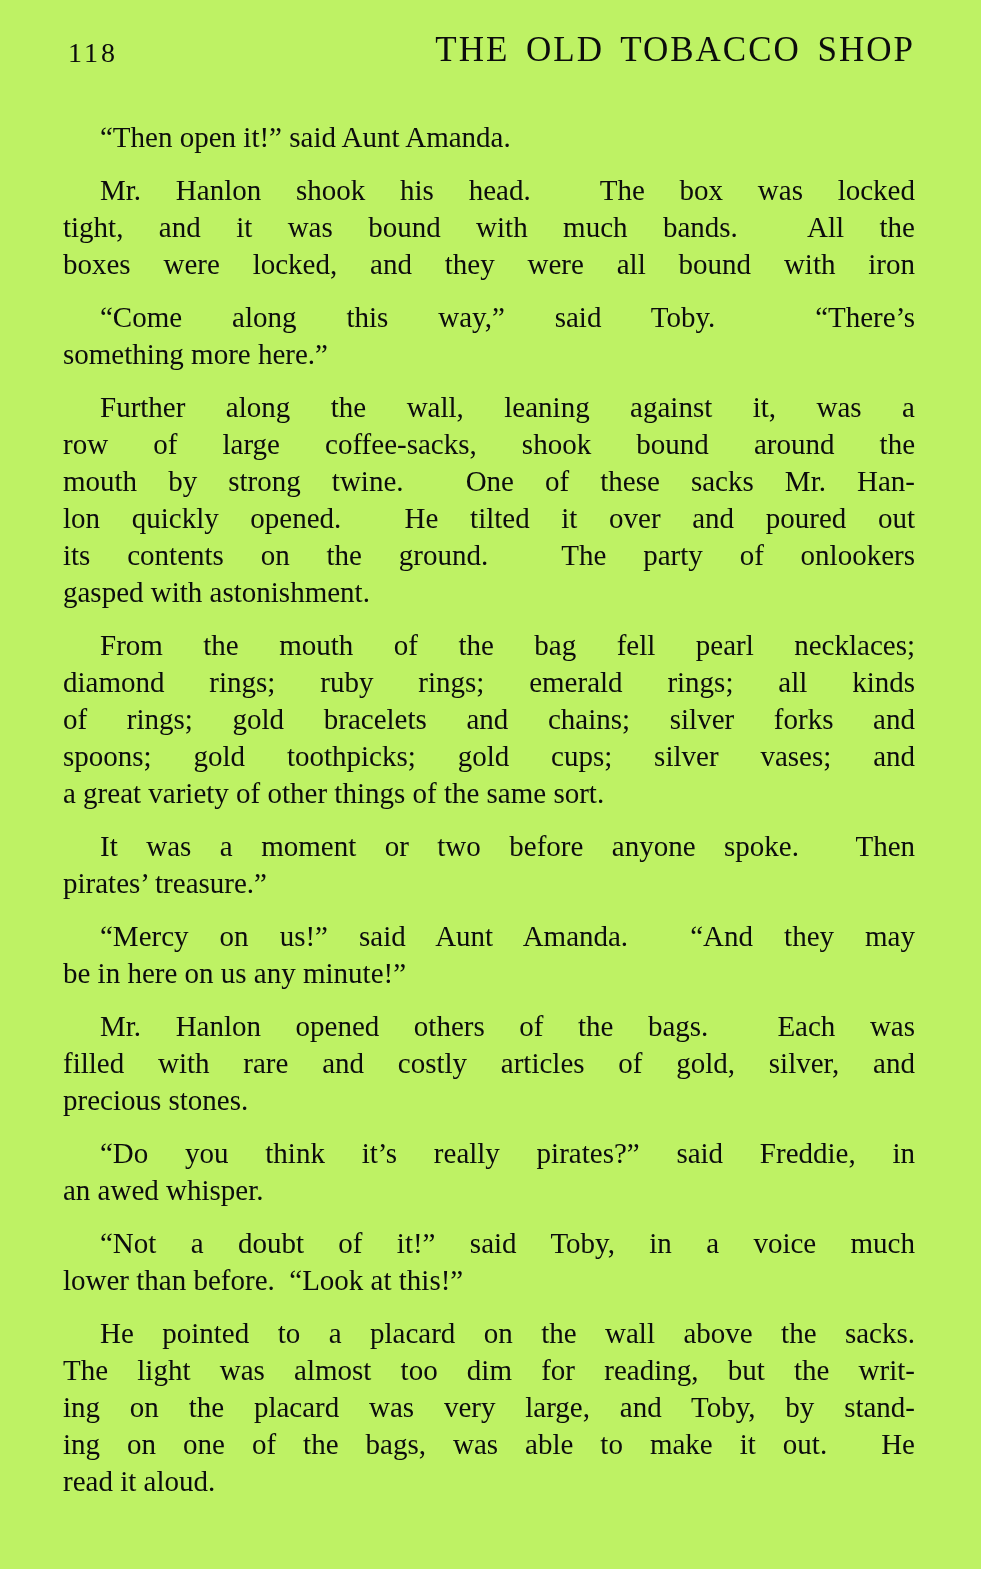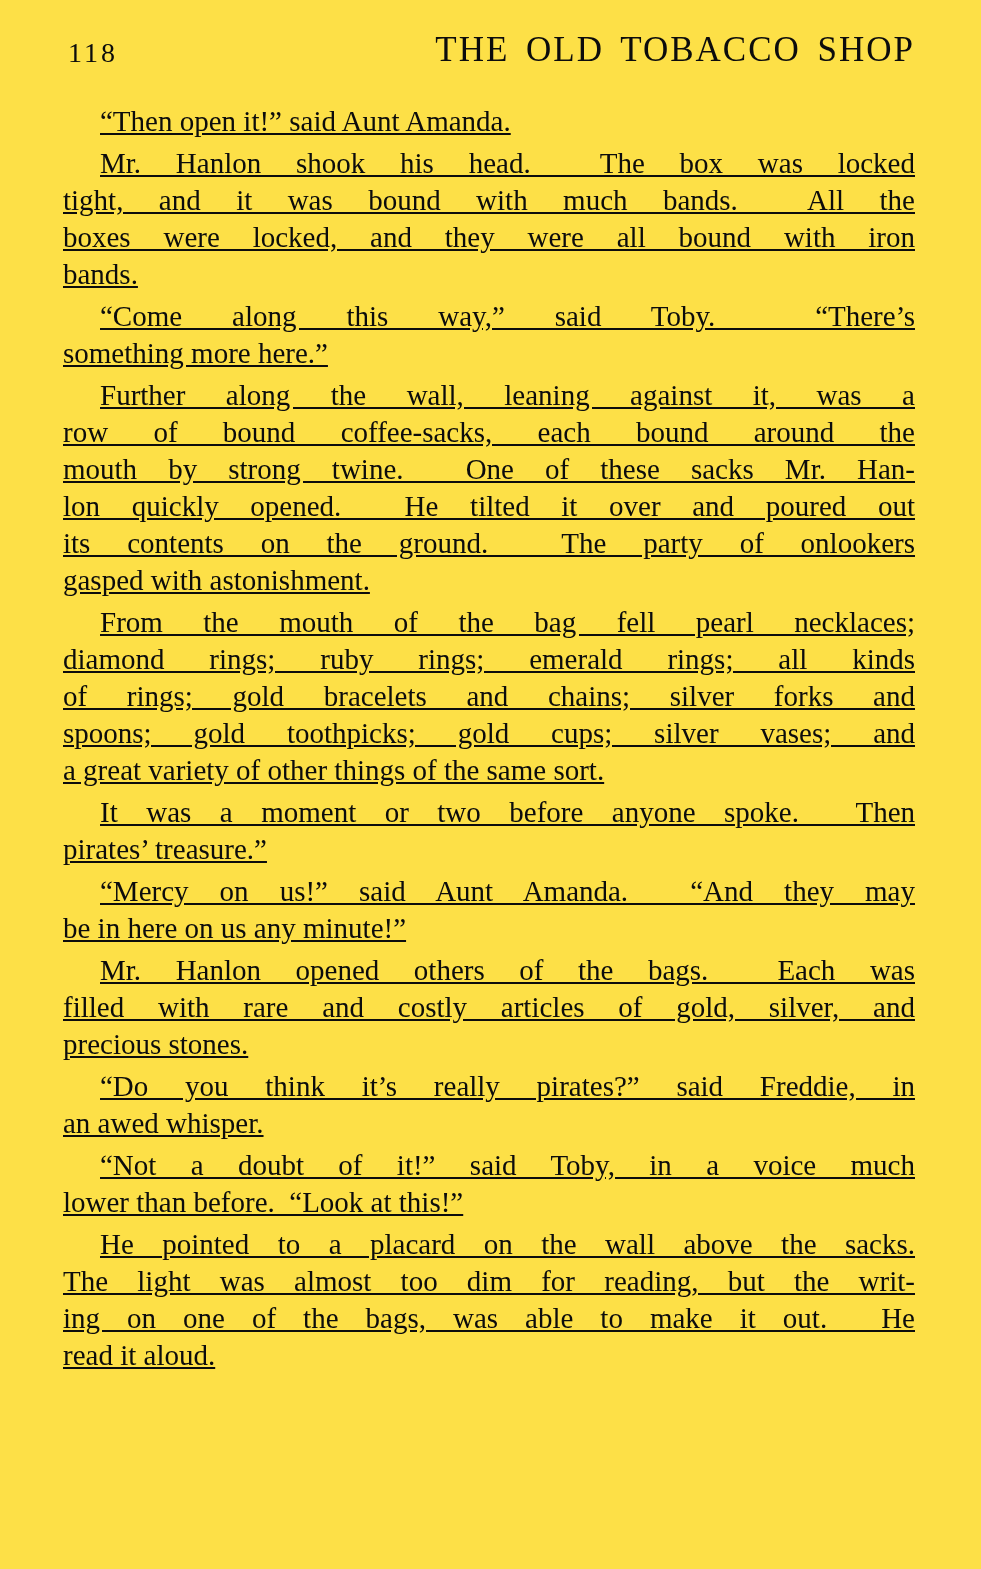--- a/index.html
+++ b/index.html
@@ -4,21 +4,21 @@
 <style>
   html, body {
     margin: 0;
     padding: 0;
     background: #ffffff;
   }
   .page {
     position: relative;
     width: 981px;
     height: 1569px;
-    background: #fde047;
+    background: #bef264;
     color: #0c0c0c;
     font-family: "Liberation Serif", serif;
     overflow: hidden;
   }
   .running-head {
     position: absolute;
     top: 30px;
     left: 63px;
     right: 66px;
     height: 44px;
@@ -40,22 +40,21 @@
   }
   .body-text {
     position: absolute;
     top: 103px;
     left: 63px;
     width: 852px;
     font-size: 29px;
     line-height: 37px;
   }
   .para {
-    margin: 0 0 5px 0;
-    text-decoration: underline;
+    margin: 16px 0 5px 0;
   }
   .line {
     white-space: pre-wrap;
     text-align: left;
   }
   .line.jl {
     text-align: justify;
     text-align-last: justify;
   }
   .line.first {
@@ -72,29 +71,28 @@
   </div>
 
   <div class="body-text">
       <div class="para">
         <div class="line first">“Then open it!” said Aunt Amanda.</div>
       </div>
       <div class="para">
         <div class="line first jl">Mr. Hanlon shook his head.  The box was locked</div>
         <div class="line jl">tight, and it was bound with much bands.  All the</div>
         <div class="line jl">boxes were locked, and they were all bound with iron</div>
-        <div class="line">bands.</div>
       </div>
       <div class="para">
         <div class="line first jl">“Come along this way,” said Toby.  “There’s</div>
         <div class="line">something more here.”</div>
       </div>
       <div class="para">
         <div class="line first jl">Further along the wall, leaning against it, was a</div>
-        <div class="line jl">row of bound coffee-sacks, each bound around the</div>
+        <div class="line jl">row of large coffee-sacks, shook bound around the</div>
         <div class="line jl">mouth by strong twine.  One of these sacks Mr. Han-</div>
         <div class="line jl">lon quickly opened.  He tilted it over and poured out</div>
         <div class="line jl">its contents on the ground.  The party of onlookers</div>
         <div class="line">gasped with astonishment.</div>
       </div>
       <div class="para">
         <div class="line first jl">From the mouth of the bag fell pearl necklaces;</div>
         <div class="line jl">diamond rings; ruby rings; emerald rings; all kinds</div>
         <div class="line jl">of rings; gold bracelets and chains; silver forks and</div>
         <div class="line jl">spoons; gold toothpicks; gold cups; silver vases; and</div>
@@ -117,17 +115,18 @@
         <div class="line first jl">“Do you think it’s really pirates?” said Freddie, in</div>
         <div class="line">an awed whisper.</div>
       </div>
       <div class="para">
         <div class="line first jl">“Not a doubt of it!” said Toby, in a voice much</div>
         <div class="line">lower than before.  “Look at this!”</div>
       </div>
       <div class="para">
         <div class="line first jl">He pointed to a placard on the wall above the sacks.</div>
         <div class="line jl">The light was almost too dim for reading, but the writ-</div>
+        <div class="line jl">ing on the placard was very large, and Toby, by stand-</div>
         <div class="line jl">ing on one of the bags, was able to make it out.  He</div>
         <div class="line">read it aloud.</div>
       </div>
     </div>
 </div>
 
 </body></html>

